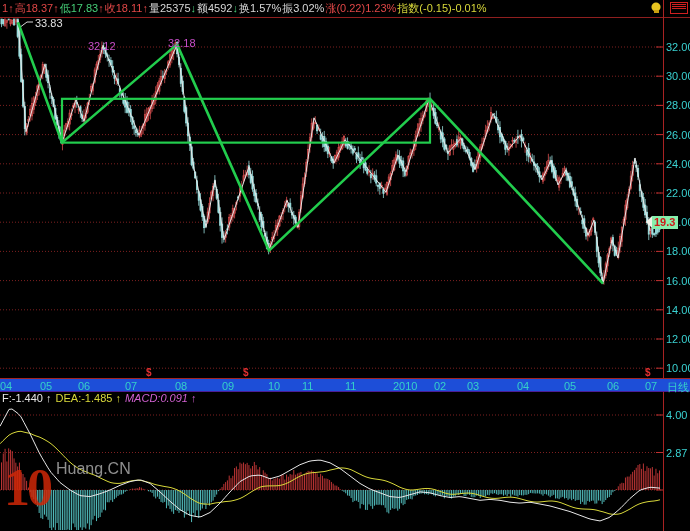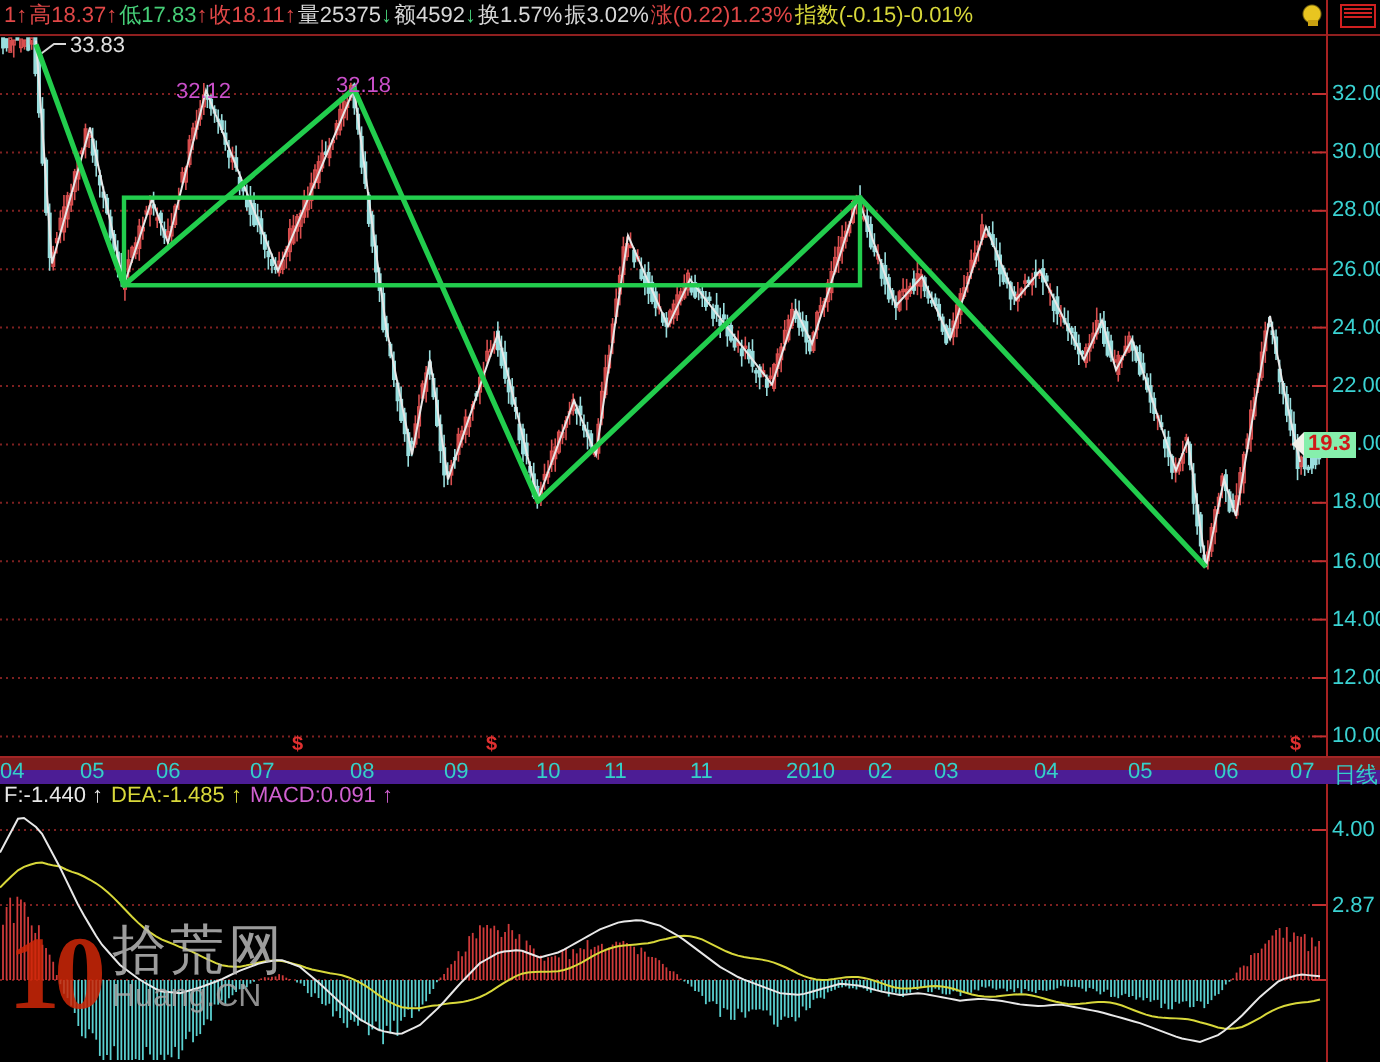--- a/index.html
+++ b/index.html
@@ -6,22 +6,22 @@
   body{width:690px;height:531px;overflow:hidden;position:relative;
        font-family:"Liberation Sans", sans-serif;}
   #app{position:absolute;inset:0;width:690px;height:531px;background:#000;}
   svg{position:absolute;left:0;top:0;z-index:1;}
   .hbar{position:absolute;left:2px;top:1px;height:25px;z-index:4;
         font-size:11px;line-height:15px;white-space:nowrap;letter-spacing:0;}
   .hbar span{margin-right:1px;}
   .ylab{position:absolute;left:666px;z-index:3;font-size:11px;color:#3ad2d2;
         white-space:nowrap;}
   .xaxis{position:absolute;left:0;top:378px;width:690px;height:14px;z-index:3;
-         box-sizing:border-box;border-top:1px solid #a22525;border-bottom:7px solid #4c1d95;
-         background:#7f1d1d;}
+         box-sizing:border-box;border-top:1px solid #a22525;border-bottom:1px solid #4c1d95;
+         background:#1d4ed8;}
   .xlab{position:absolute;top:1px;font-size:11px;color:#35d0c9;white-space:nowrap;}
   .dollar{position:absolute;z-index:3;color:#e03030;font-size:10px;font-weight:bold;}
   .anno{position:absolute;z-index:3;font-size:11px;white-space:nowrap;}
   .macdbar{position:absolute;left:2px;top:392px;height:13px;z-index:3;
            font-size:11px;line-height:13px;white-space:nowrap;}
   .pricetag{position:absolute;left:652px;top:216px;z-index:4;background:#86efac;
             color:#d01818;font-size:11px;font-weight:bold;line-height:13px;height:13px;
             padding:0 3px 0 2px;white-space:nowrap;}
   .pricetag:before{content:"";position:absolute;left:-6px;top:0;border-top:6.5px solid transparent;
             border-bottom:6.5px solid transparent;border-right:6px solid #f2f2ea;width:0;height:0;}
@@ -1238,28 +1238,27 @@
       <div class="xlab" style="left: 607px;">06</div>
       <div class="xlab" style="left: 645px;">07</div>
     </div>
   <div id="dollars">
       <div class="dollar" style="left: 146px; top: 367px;">$</div>
       <div class="dollar" style="left: 243px; top: 367px;">$</div>
       <div class="dollar" style="left: 645px; top: 367px;">$</div>
     </div>
   <div class="period">日线</div>
 
-  <div class="macdbar" id="macdbar"><span style="color: rgb(232, 232, 232); margin-right: 4px;">F:-1.440 ↑</span><span style="color: rgb(216, 216, 58); margin-right: 4px;">DEA:-1.485 ↑</span><span style="color: rgb(208, 96, 208); margin-right: 22px;">MACD:0.091 ↑</span></div>
+  <div class="macdbar" id="macdbar"><span style="color: rgb(232, 232, 232); margin-right: 4px;">F:-1.440 ↑</span><span style="color: rgb(216, 216, 58); margin-right: 4px;">DEA:-1.485 ↑</span><span style="color: rgb(208, 96, 208); margin-right: 22px; font-style: italic;">MACD:0.091 ↑</span></div>
 
   <div id="macdlabs">
       <div class="ylab" style="top: 409px;">4.00</div>
       <div class="ylab" style="top: 446.5px;">2.87</div>
       <div class="ylab" style="top: 484px; padding-left: 44px;">0.00</div>
     </div>
 
   <div class="wmark">
     <div class="wm-num">10</div>
     <div class="wm-col">
-      <div class="wm-cn">拾荒网</div>
       <div class="wm-en">Huang.CN</div>
     </div>
   </div>
 </div>
 
 </body></html>

